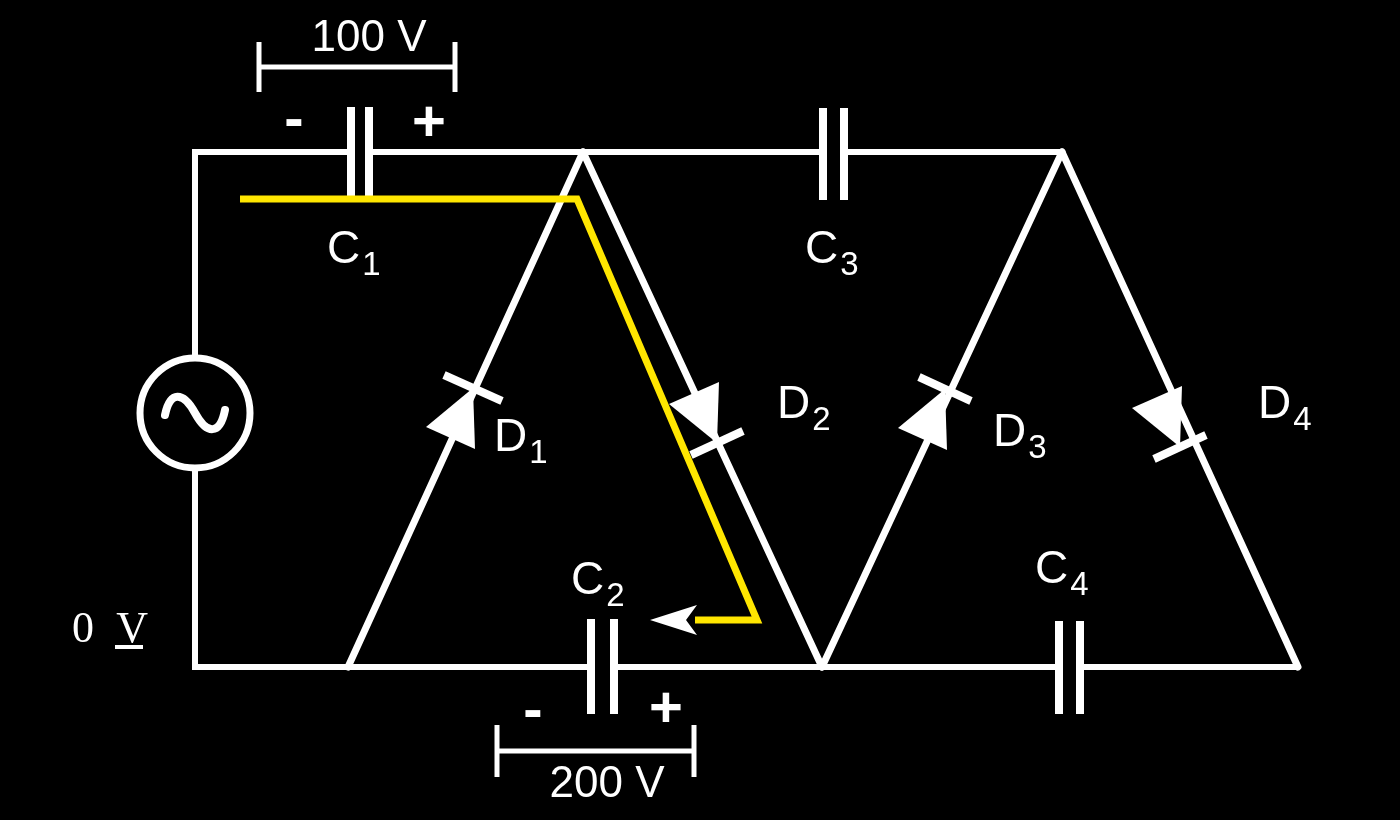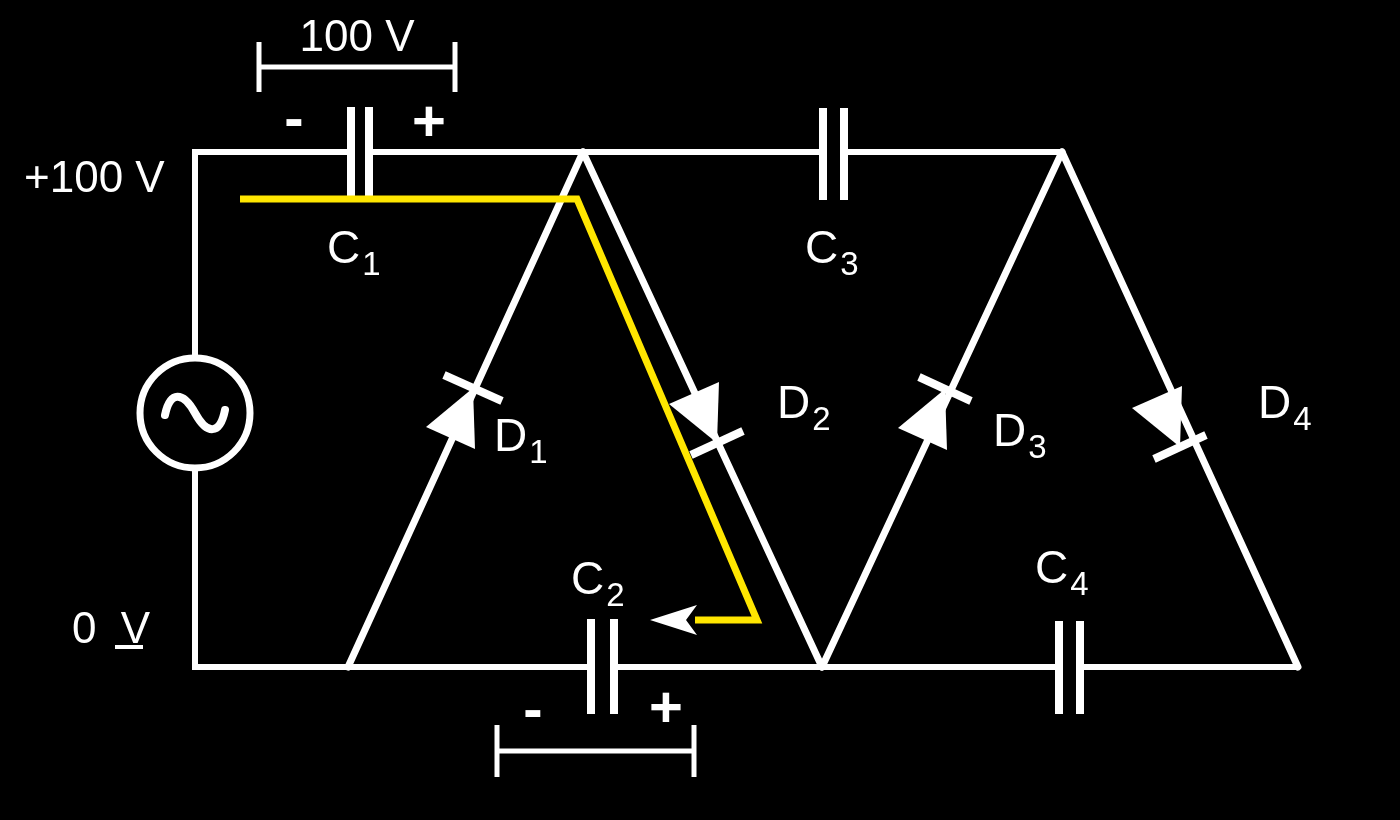--- a/index.html
+++ b/index.html
@@ -7,23 +7,23 @@
     position:relative;width:1400px;height:820px;background:#000000;
     overflow:hidden;font-family:"Liberation Sans","DejaVu Sans",sans-serif;
   }
   .stage svg{position:absolute;left:0;top:0;}
   .lbl{
     position:absolute;color:#ffffff;font-size:44px;line-height:1;
     white-space:nowrap;user-select:none;
   }
   .comp{font-size:46px;}
   .comp .sub{font-size:33px;position:relative;top:12px;margin-left:2px;}
-  .centerx{transform:translateX(-50%);}
+  .centerx{transform:translateX(-50%);margin-left:12px;}
   .sign{font-size:58px;font-weight:bold;transform:translate(-50%,-50%);}
-  .zero{word-spacing:12px;}
+  .zero{word-spacing:12px;font-family:Liberation Serif, serif;}
   .uline{position:absolute;left:115px;top:645px;width:28px;height:4px;background:#ffffff;}
 </style>
 </head>
 <body>
 
 <div class="stage">
 
   <svg width="1400" height="820" viewBox="0 0 1400 820">
 
     <g stroke="#ffffff" stroke-width="6">
@@ -92,27 +92,27 @@
     <g stroke="#ffffff" stroke-width="5">
       <line x1="497" y1="751" x2="694" y2="751"></line>
       <line x1="497" y1="725" x2="497" y2="777"></line>
       <line x1="694" y1="725" x2="694" y2="777"></line>
     </g>
 
     <polyline points="240,199 577,199 757,620 695,620" fill="none" stroke="#ffe600" stroke-width="7" stroke-linejoin="miter"></polyline>
     <polygon points="650,620 697,605 686,620 697,635" fill="#ffffff"></polygon>
   </svg>
 
-  <div class="lbl" style="left:24px;top:155px">+100 V</div>
 
   <div class="lbl zero" style="left:72px;top:606px">0 V</div>
   <div class="uline"></div>
 
   <div class="lbl centerx" style="left:357px;top:14px">100 V</div>
 
+  <div class="lbl centerx" style="left:595px;top:760px">200 V</div>
 
   <div class="lbl sign" style="left:294px;top:118px">-</div>
   <div class="lbl sign" style="left:429px;top:121px">+</div>
 
   <div class="lbl sign" style="left:533px;top:709px">-</div>
   <div class="lbl sign" style="left:666px;top:707px">+</div>
 
   <div class="lbl comp" style="left:327px;top:224px"><span>C</span><span class="sub">1</span></div>
 
   <div class="lbl comp" style="left:571px;top:555px"><span>C</span><span class="sub">2</span></div>

